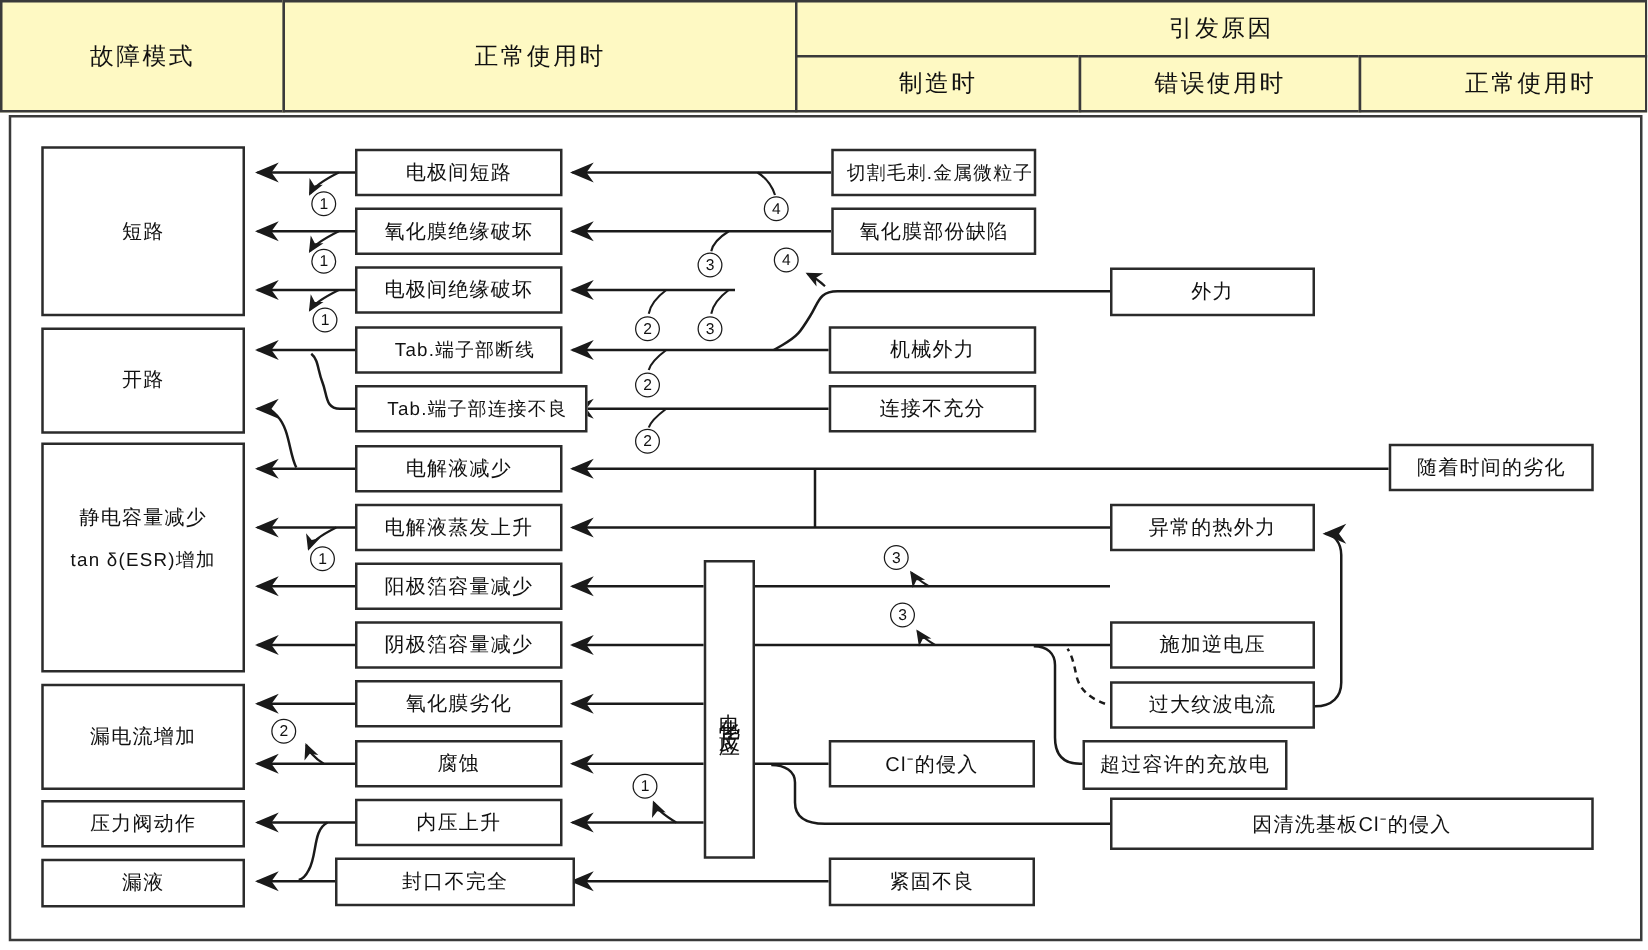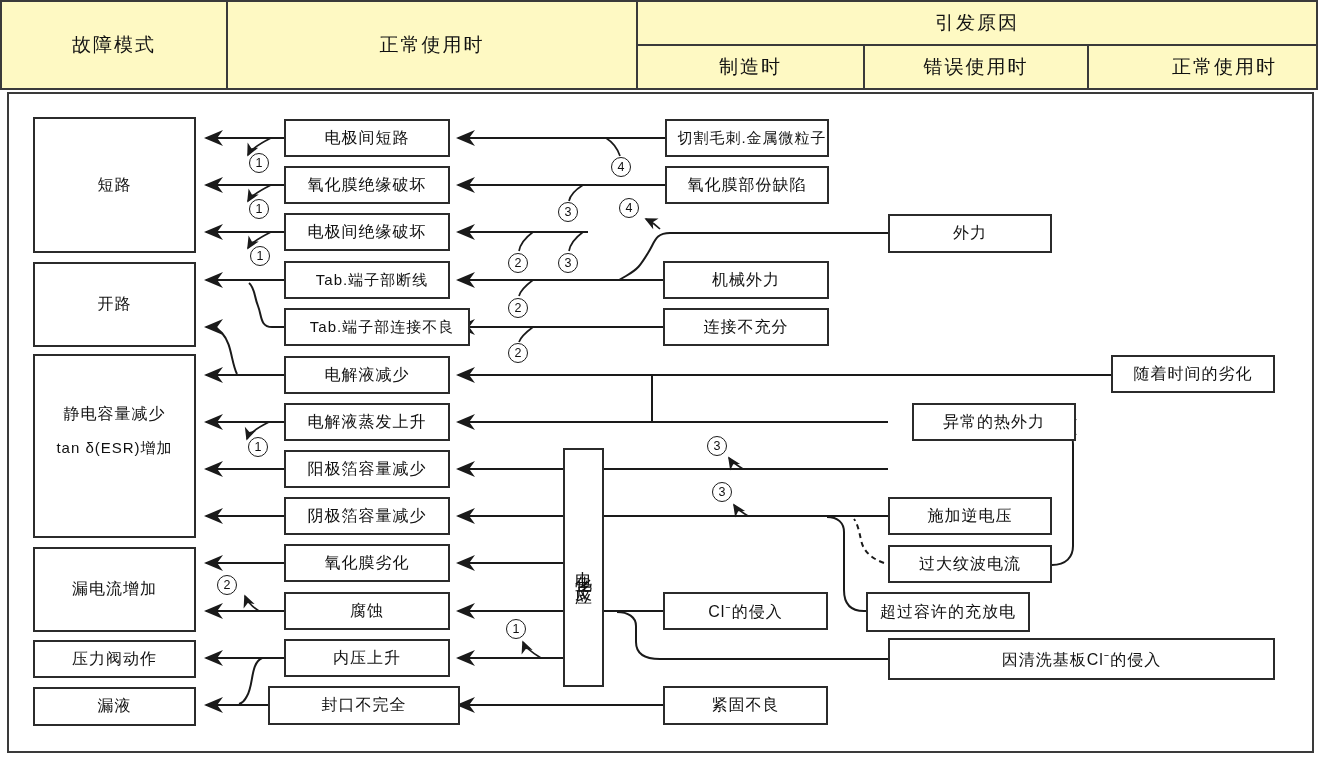--- a/index.html
+++ b/index.html
@@ -207,21 +207,21 @@
   <div class="node" style="left:663px;top:592px;width:165px;height:38px;">
       <span>Cl⁻的侵入</span>
     </div>
   <div class="node" style="left:663px;top:686px;width:165px;height:39px;">
       <span>紧固不良</span>
     </div>
 
   <div class="node" style="left:888px;top:214px;width:164px;height:39px;">
       <span>外力</span>
     </div>
-  <div class="node" style="left:888px;top:403px;width:164px;height:38px;margin-left:24px;">
+  <div class="node" style="left:888px;top:403px;width:164px;height:38px;">
       <span>异常的热外力</span>
     </div>
   <div class="node" style="left:888px;top:497px;width:164px;height:38px;">
       <span>施加逆电压</span>
     </div>
   <div class="node" style="left:888px;top:545px;width:164px;height:38px;">
       <span>过大纹波电流</span>
     </div>
   <div class="node" style="left:866px;top:592px;width:164px;height:40px;">
       <span>超过容许的充放电</span>

